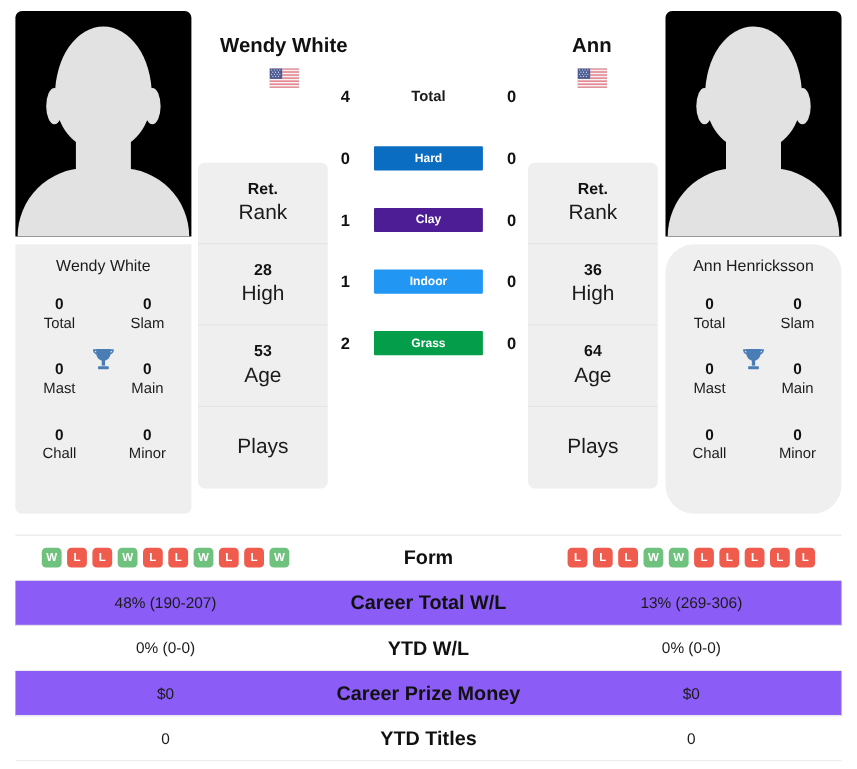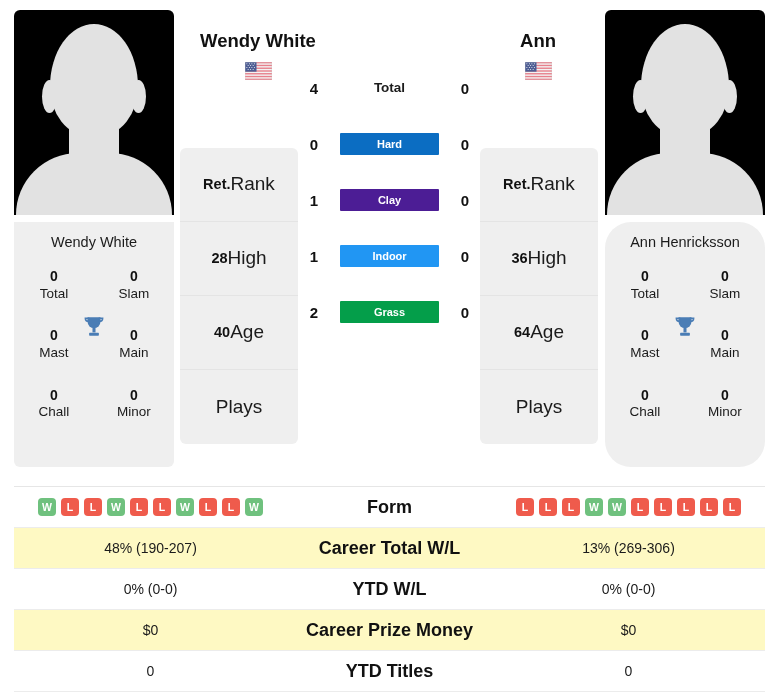--- a/index.html
+++ b/index.html
@@ -123,21 +123,21 @@
     background: #efefef;
     border-radius: 6px;
     overflow: hidden;
   }
   .inner-stack.left  { left: 180px; }
   .inner-stack.right { left: 480px; }
 
   .stat-box {
     height: 74px;
     display: flex;
-    flex-direction: row;
+    flex-direction: column;
     align-items: center;
     justify-content: center;
     border-bottom: 1px solid #e4e4e4;
   }
   .stat-box:last-child { border-bottom: none; }
   .stat-val {
     font-size: 14.5px;
     font-weight: bold;
     color: #111;
     line-height: 1.3;
@@ -217,21 +217,21 @@
     top: 486px;
     width: 751px;
     border-top: 1px solid #e6e6e6;
   }
   .t-row {
     display: flex;
     align-items: center;
     height: 41px;
     border-bottom: 1px solid #ececec;
   }
-  .t-row.shade { background: #fef9c3; }
+  .t-row.shade { background: #8b5cf6; }
   .t-cell-side {
     flex: 1 1 0;
     text-align: center;
     font-size: 14px;
     color: #1b1b1b;
     padding: 0 6px;
   }
   .t-cell-mid {
     width: 205px;
     flex: 0 0 205px;
@@ -359,21 +359,21 @@
   <div class="inner-stack left">
     <div class="stat-box">
       <div class="stat-val">Ret.</div>
       <div class="stat-lbl">Rank</div>
     </div>
     <div class="stat-box">
       <div class="stat-val">28</div>
       <div class="stat-lbl">High</div>
     </div>
     <div class="stat-box">
-      <div class="stat-val">40</div>
+      <div class="stat-val">53</div>
       <div class="stat-lbl">Age</div>
     </div>
     <div class="stat-box">
 
       <div class="stat-lbl">Plays</div>
     </div>
   </div>
 
   <div class="inner-stack right">
     <div class="stat-box">

